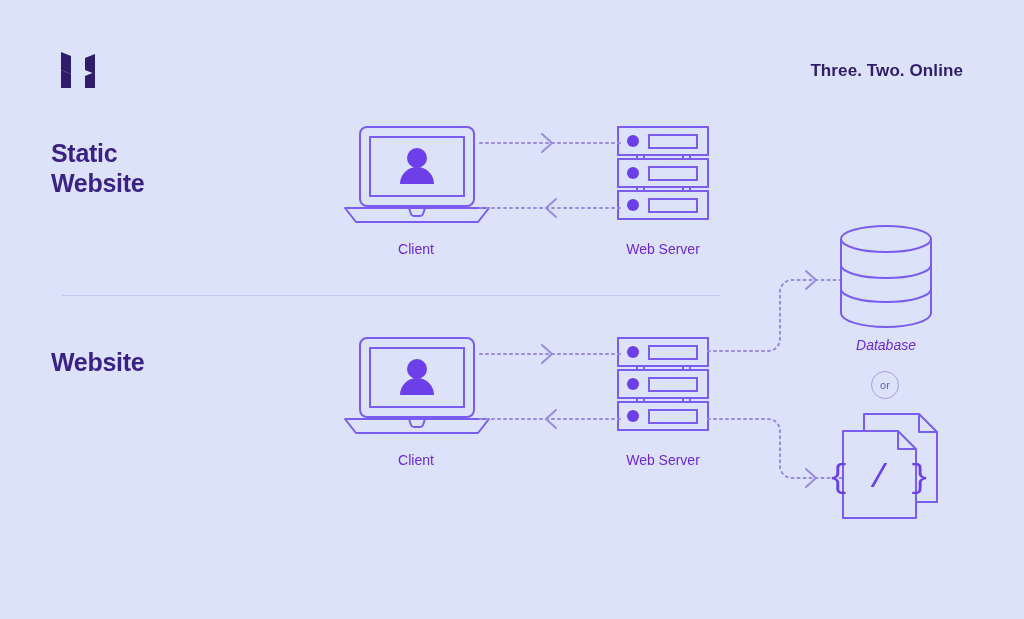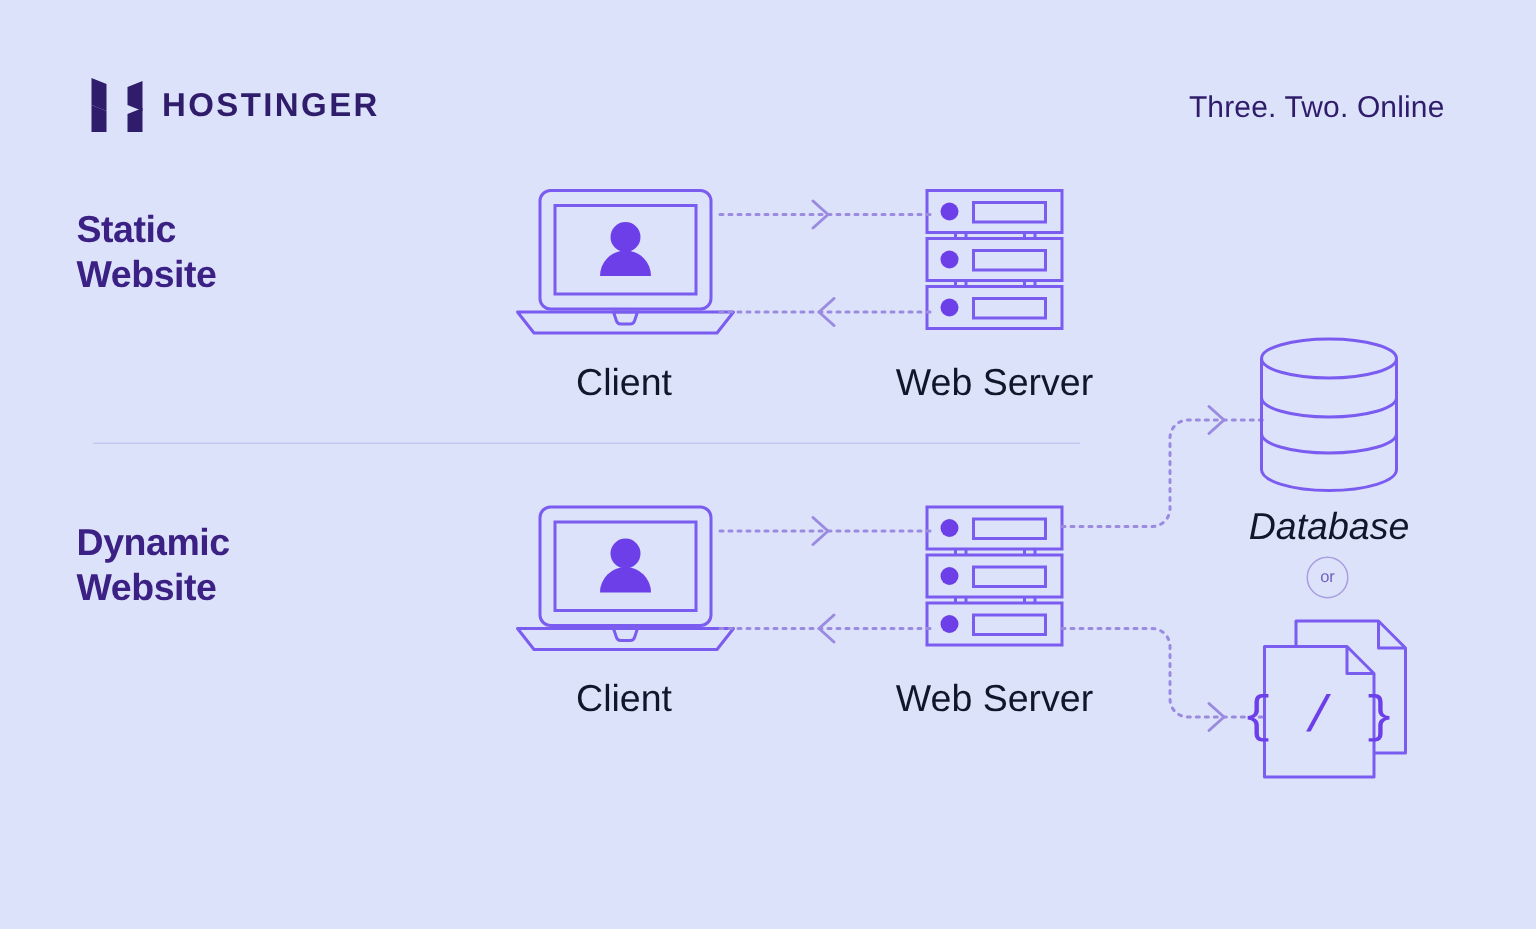--- a/index.html
+++ b/index.html
@@ -32,24 +32,25 @@
     font-size: 22px;
     font-weight: bold;
     letter-spacing: 1.6px;
     color: #2f1c6a;
     line-height: 1;
   }
   #tagline {
     position: absolute;
     right: 61px;
     top: 61px;
-    font-size: 20px;
+    font-size: 17px;
     color: #2f1c6a;
     letter-spacing: 0.1px;
     white-space: nowrap;
+    font-weight: bold;
   }
 
   
   .section-heading {
     position: absolute;
     left: 51px;
     font-size: 25px;
     font-weight: bold;
     color: #3b2184;
     line-height: 1.18;
@@ -63,22 +64,22 @@
     left: 62px;
     top: 295px;
     width: 658px;
     height: 1px;
     background: #c3c9ee;
   }
 
   
   .node-caption {
     position: absolute;
-    font-size: 25px;
-    color: #0f172a;
+    font-size: 14px;
+    color: #6d28d9;
     text-align: center;
     white-space: nowrap;
     transform: translateX(-50%);
   }
 
   
   .icon-box { position: absolute; }
 
   
   #or-badge {
@@ -105,32 +106,30 @@
 </head>
 <body>
 
 <div id="canvas">
 
   <div id="logo-lockup">
     <svg id="logo-mark" viewBox="0 0 34 36">
       <path d="M0 0 L10 4 L10 14 L24 14 L24 6 L34 2 L34 22 L24 18 L24 14 L10 14 L10 22 L0 18 Z" fill="#2f1c6a"></path>
       <path d="M0 18 L10 22 L10 32 L24 32 L24 24 L34 20 L34 36 L24 36 L24 32 L10 32 L10 36 L0 36 Z" fill="#2f1c6a"></path>
     </svg>
-    <div id="logo-wordmark">HOSTINGER</div>
   </div>
 
   <div id="tagline">Three. Two. Online</div>
 
   <div class="section-heading" id="heading-static">
     <div>Static</div>
     <div>Website</div>
   </div>
 
   <div class="section-heading" id="heading-dynamic">
-    <div>Dynamic</div>
     <div>Website</div>
   </div>
 
   <div id="divider"></div>
 
   <div class="icon-box" style="left:344px; top:126px;">
     <svg width="146" height="98" viewBox="0 0 146 98">
       <rect x="16" y="1" width="114" height="79" rx="7" fill="none" stroke="#7b5cf0" stroke-width="2"></rect>
       <rect x="26" y="11" width="94" height="59" fill="none" stroke="#7b5cf0" stroke-width="2"></rect>
       <circle cx="73" cy="32" r="10" fill="#6c3fe8"></circle>

